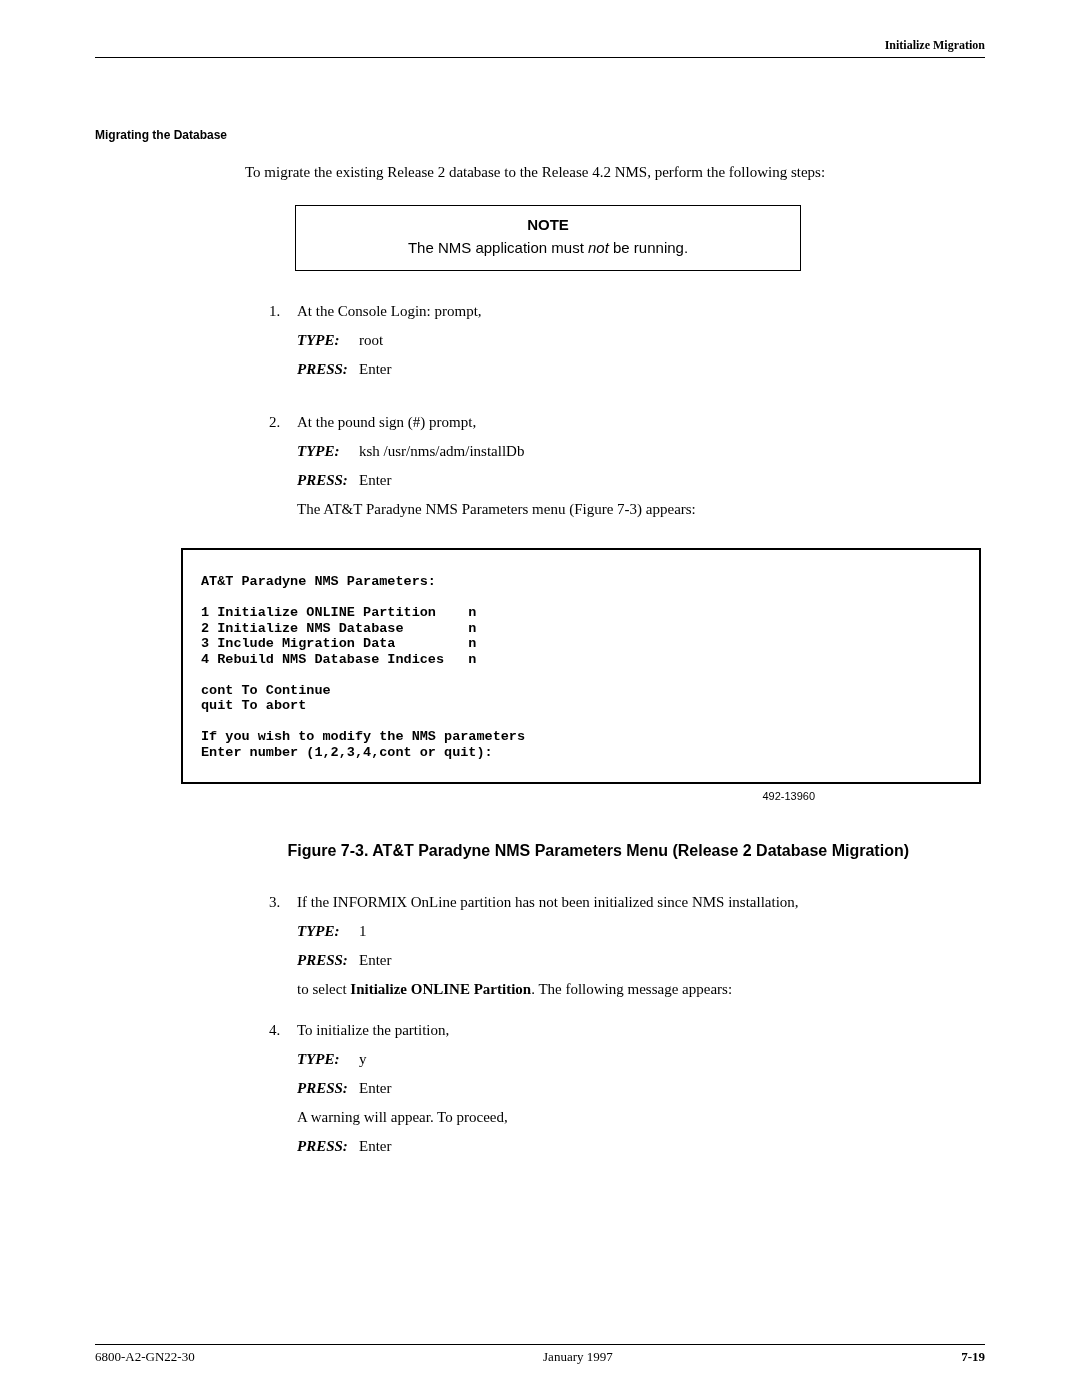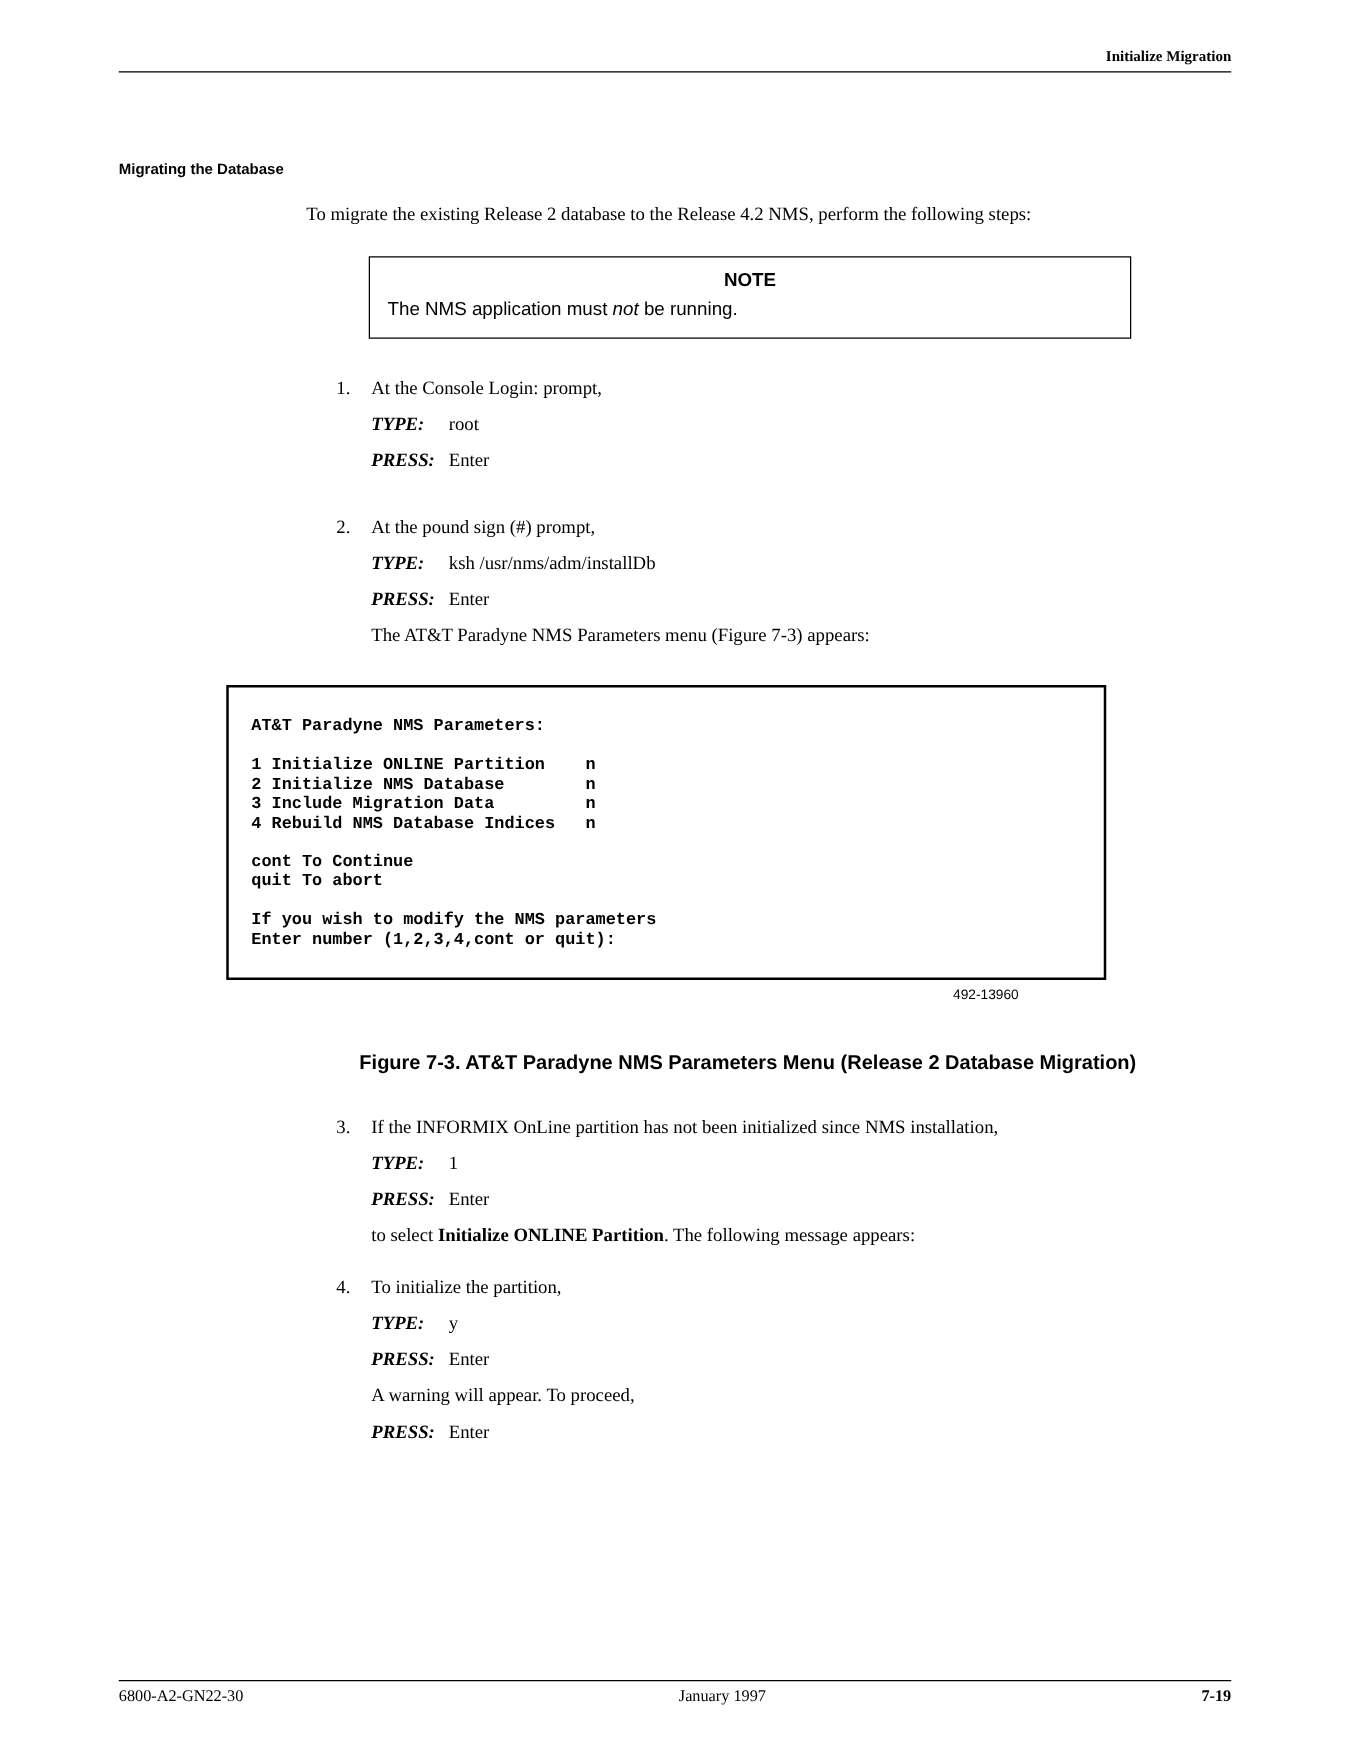--- a/index.html
+++ b/index.html
@@ -37,34 +37,35 @@
     .indented {
       margin-left: 150px;
     }
     .intro {
       margin-bottom: 24px;
     }
     .note-box {
       border: 1px solid #000;
       margin-left: 200px;
       margin-right: 0;
-      width: 610px;
+      width: 506px;
       padding: 10px 14px 14px 14px;
       margin-bottom: 32px;
     }
     .note-title {
       font-family: Arial, Helvetica, sans-serif;
       font-weight: bold;
       text-align: center;
       margin-bottom: 6px;
       font-size: 15px;
     }
     .note-text {
       font-family: Arial, Helvetica, sans-serif;
       font-size: 15px;
+      text-align: center;
     }
     .note-text .italic { font-style: italic; }
     .ol {
       margin-left: 174px;
       margin-right: 0;
     }
     .li {
       display: flex;
       margin-bottom: 24px;
       gap: 10px;
@@ -77,21 +78,21 @@
       display: flex;
       gap: 2px;
       margin-bottom: 12px;
     }
     .label-bi { font-style: italic; font-weight: bold; min-width: 60px; }
     .italic { }
     .bold { font-weight: bold; }
     .terminal-box {
       border: 2px solid #000;
       margin: 30px 0 6px 86px;
-      width: 704px;
+      width: 800px;
       padding: 24px 18px 22px 18px;
       font-family: "Courier New", Courier, monospace;
       font-size: 13.5px;
       font-weight: bold;
       line-height: 1.15;
       white-space: pre;
     }
     .fig-ref {
       text-align: right;
       font-size: 11px;

